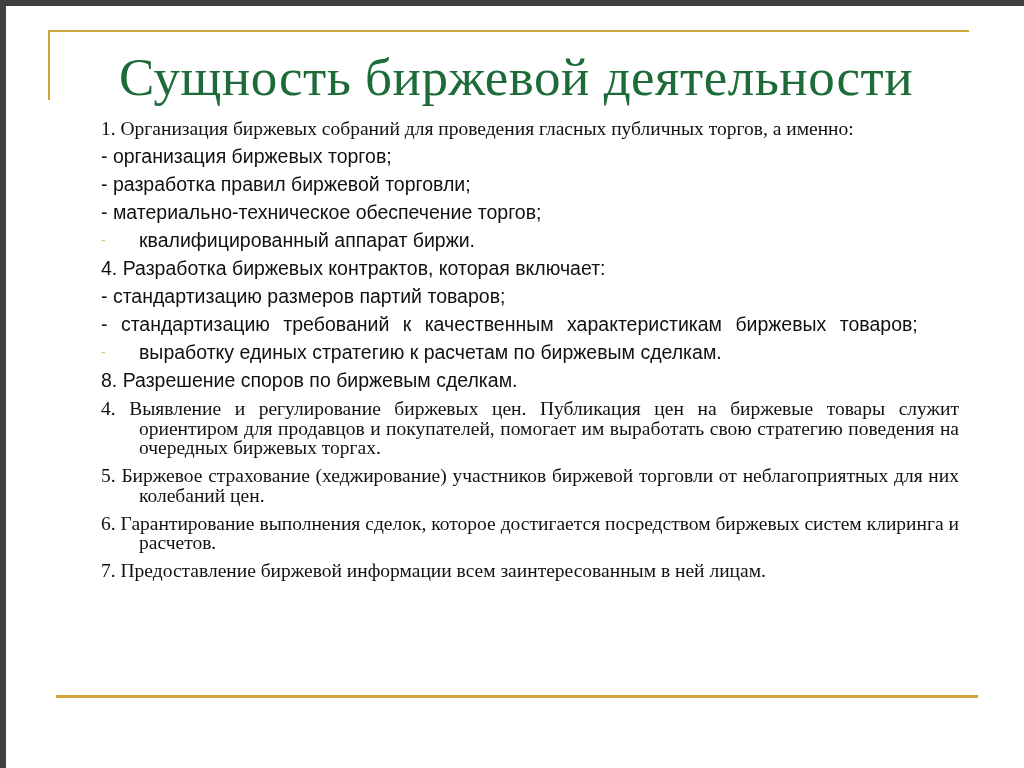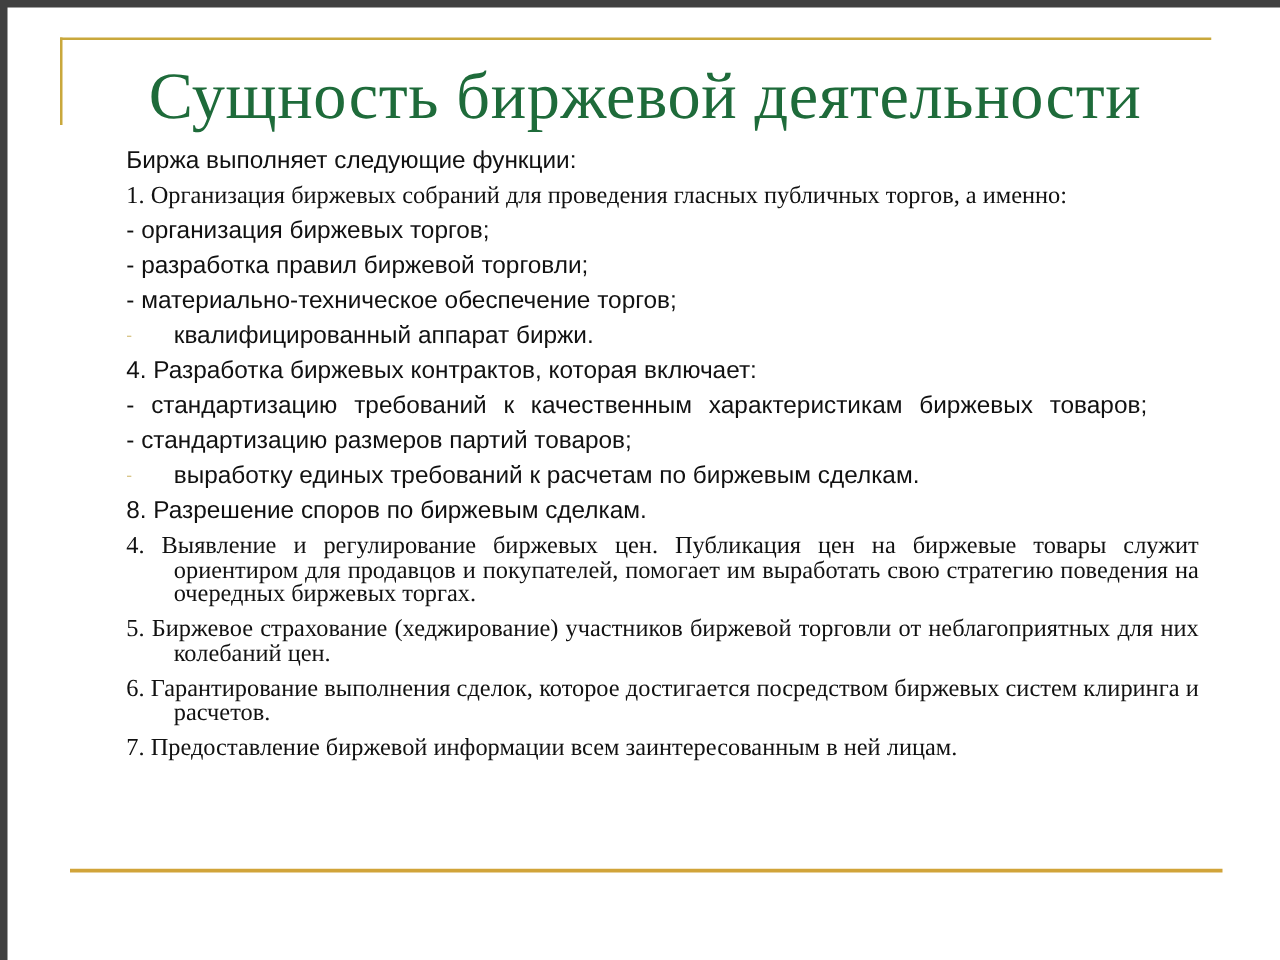--- a/index.html
+++ b/index.html
@@ -61,35 +61,34 @@
 </head>
 <body>
 
 <div class="slide">
   <div class="rule-top"></div>
   <div class="rule-left"></div>
 
   <h1 class="title" style="margin:0;font-weight:normal;">Сущность биржевой деятельности</h1>
 
   <div class="body">
-    <p class="para">Биржа выполняет следующие функции:</p>
     <p class="para hang last-left">1. Организация биржевых собраний для проведения гласных публичных торгов, а именно:</p>
     <p class="para">- организация биржевых торгов;</p>
     <p class="para">- разработка правил биржевой торговли;</p>
     <p class="para">- материально-техническое обеспечение торгов;</p>
     <p class="para bullet">
       <span class="bullet-mark">-</span>
       <span>квалифицированный аппарат биржи.</span>
     </p>
     <p class="para">4. Разработка биржевых контрактов, которая включает:</p>
+    <p class="para">- стандартизацию размеров партий товаров;</p>
     <p class="para hang-small last-left" style="word-spacing:8px;">- стандартизацию требований к качественным характеристикам биржевых товаров;</p>
-    <p class="para">- стандартизацию размеров партий товаров;</p>
     <p class="para bullet">
       <span class="bullet-mark">-</span>
-      <span>выработку единых требований к расчетам по биржевым сделкам.</span>
+      <span>выработку единых стратегию к расчетам по биржевым сделкам.</span>
     </p>
     <p class="para">8. Разрешение споров по биржевым сделкам.</p>
     <p class="para hang last-left">4. Выявление и регулирование биржевых цен. Публикация цен на биржевые товары служит ориентиром для продавцов и покупателей, помогает им выработать свою стратегию поведения на очередных биржевых торгах.</p>
     <p class="para hang last-left">5. Биржевое страхование (хеджирование) участников биржевой торговли от неблагоприятных для них колебаний цен.</p>
     <p class="para hang last-left">6. Гарантирование выполнения сделок, которое достигается посредством биржевых систем клиринга и расчетов.</p>
     <p class="para hang last-left">7. Предоставление биржевой информации всем заинтересованным в ней лицам.</p>
   </div>
 
   <div class="rule-bottom"></div>
 </div>

